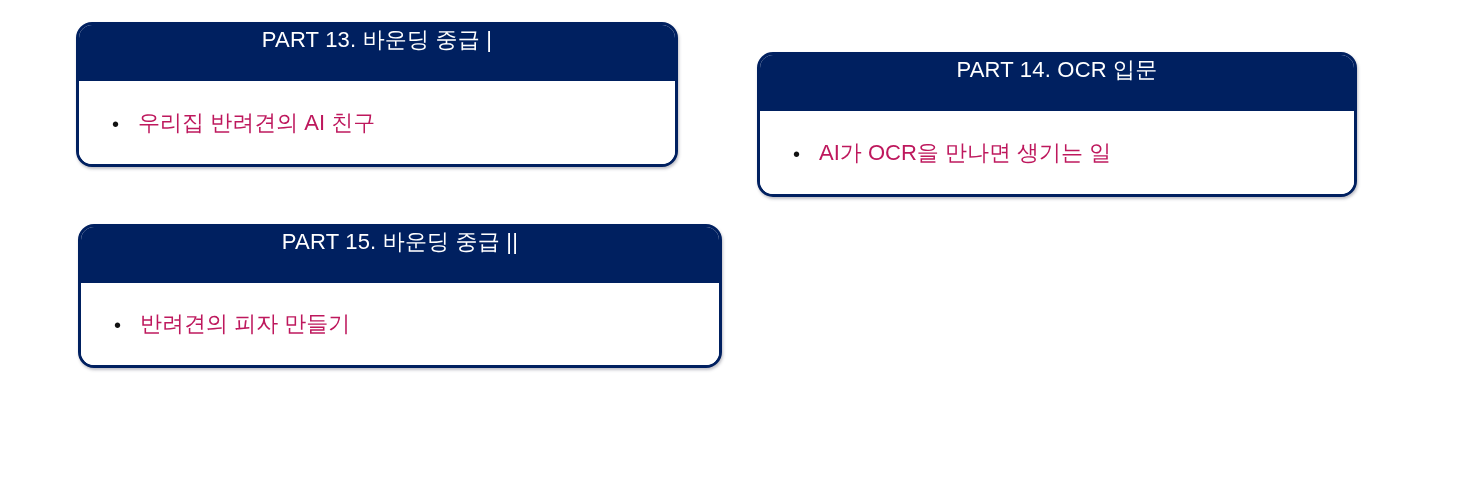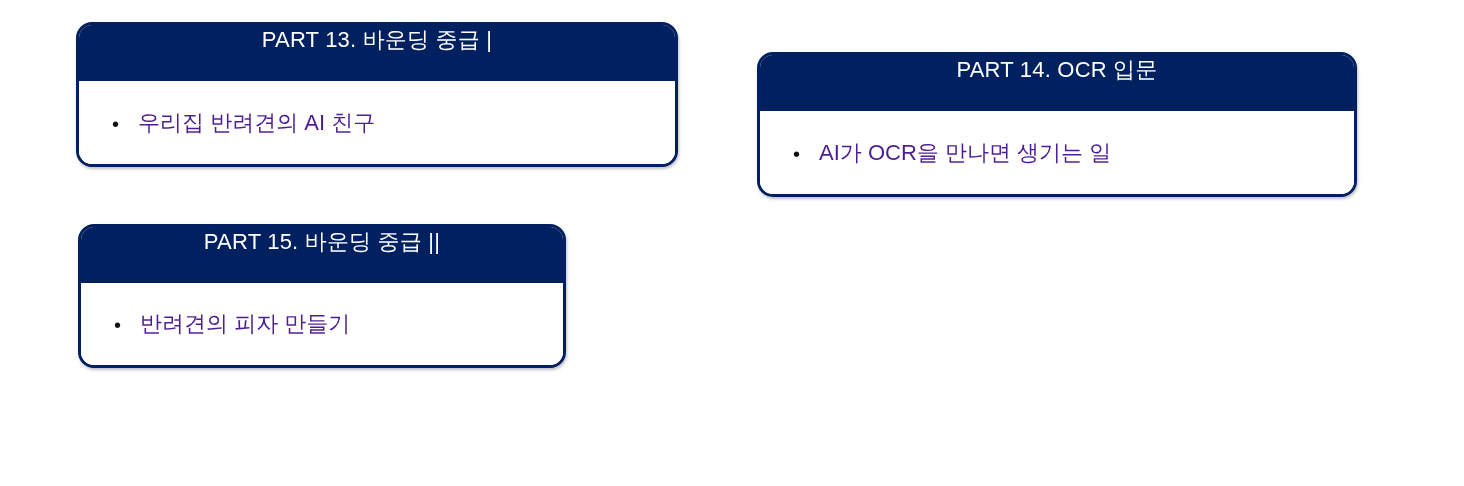--- a/index.html
+++ b/index.html
@@ -17,21 +17,21 @@
   .card {
     position: absolute;
     border: 3px solid #002060;
     border-radius: 16px;
     background: #ffffff;
     overflow: hidden;
     box-shadow: 1px 2px 3px rgba(70, 70, 90, 0.35);
   }
   .card-1 { left: 76px;  top: 22px;  width: 602px; height: 145px; }
   .card-2 { left: 757px; top: 22px;  width: 600px; height: 145px; margin-top: 30px; }
-  .card-3 { left: 78px;  top: 224px; width: 488px; height: 144px; }
+  .card-3 { left: 78px;  top: 224px; width: 644px; height: 144px; }
   .card-header {
     height: 56px;
     background: #002060;
     display: flex; align-items: flex-start; justify-content: center;
   }
   .card-title {
     color: #ffffff;
     font-size: 22px;
     letter-spacing: 0.2px;
     white-space: nowrap;
@@ -46,21 +46,21 @@
     display: flex; align-items: center;
   }
   .bullet {
     color: #111111;
     font-size: 20px;
     line-height: 1;
     margin-right: 19px;
     transform: translateY(1px);
   }
   .bullet-text {
-    color: #4c1d95;
+    color: #be185d;
     font-size: 22px;
     white-space: nowrap;
   }
 </style>
 </head>
 <body>
 
 <div class="stage">
 
   <section class="card card-1">

